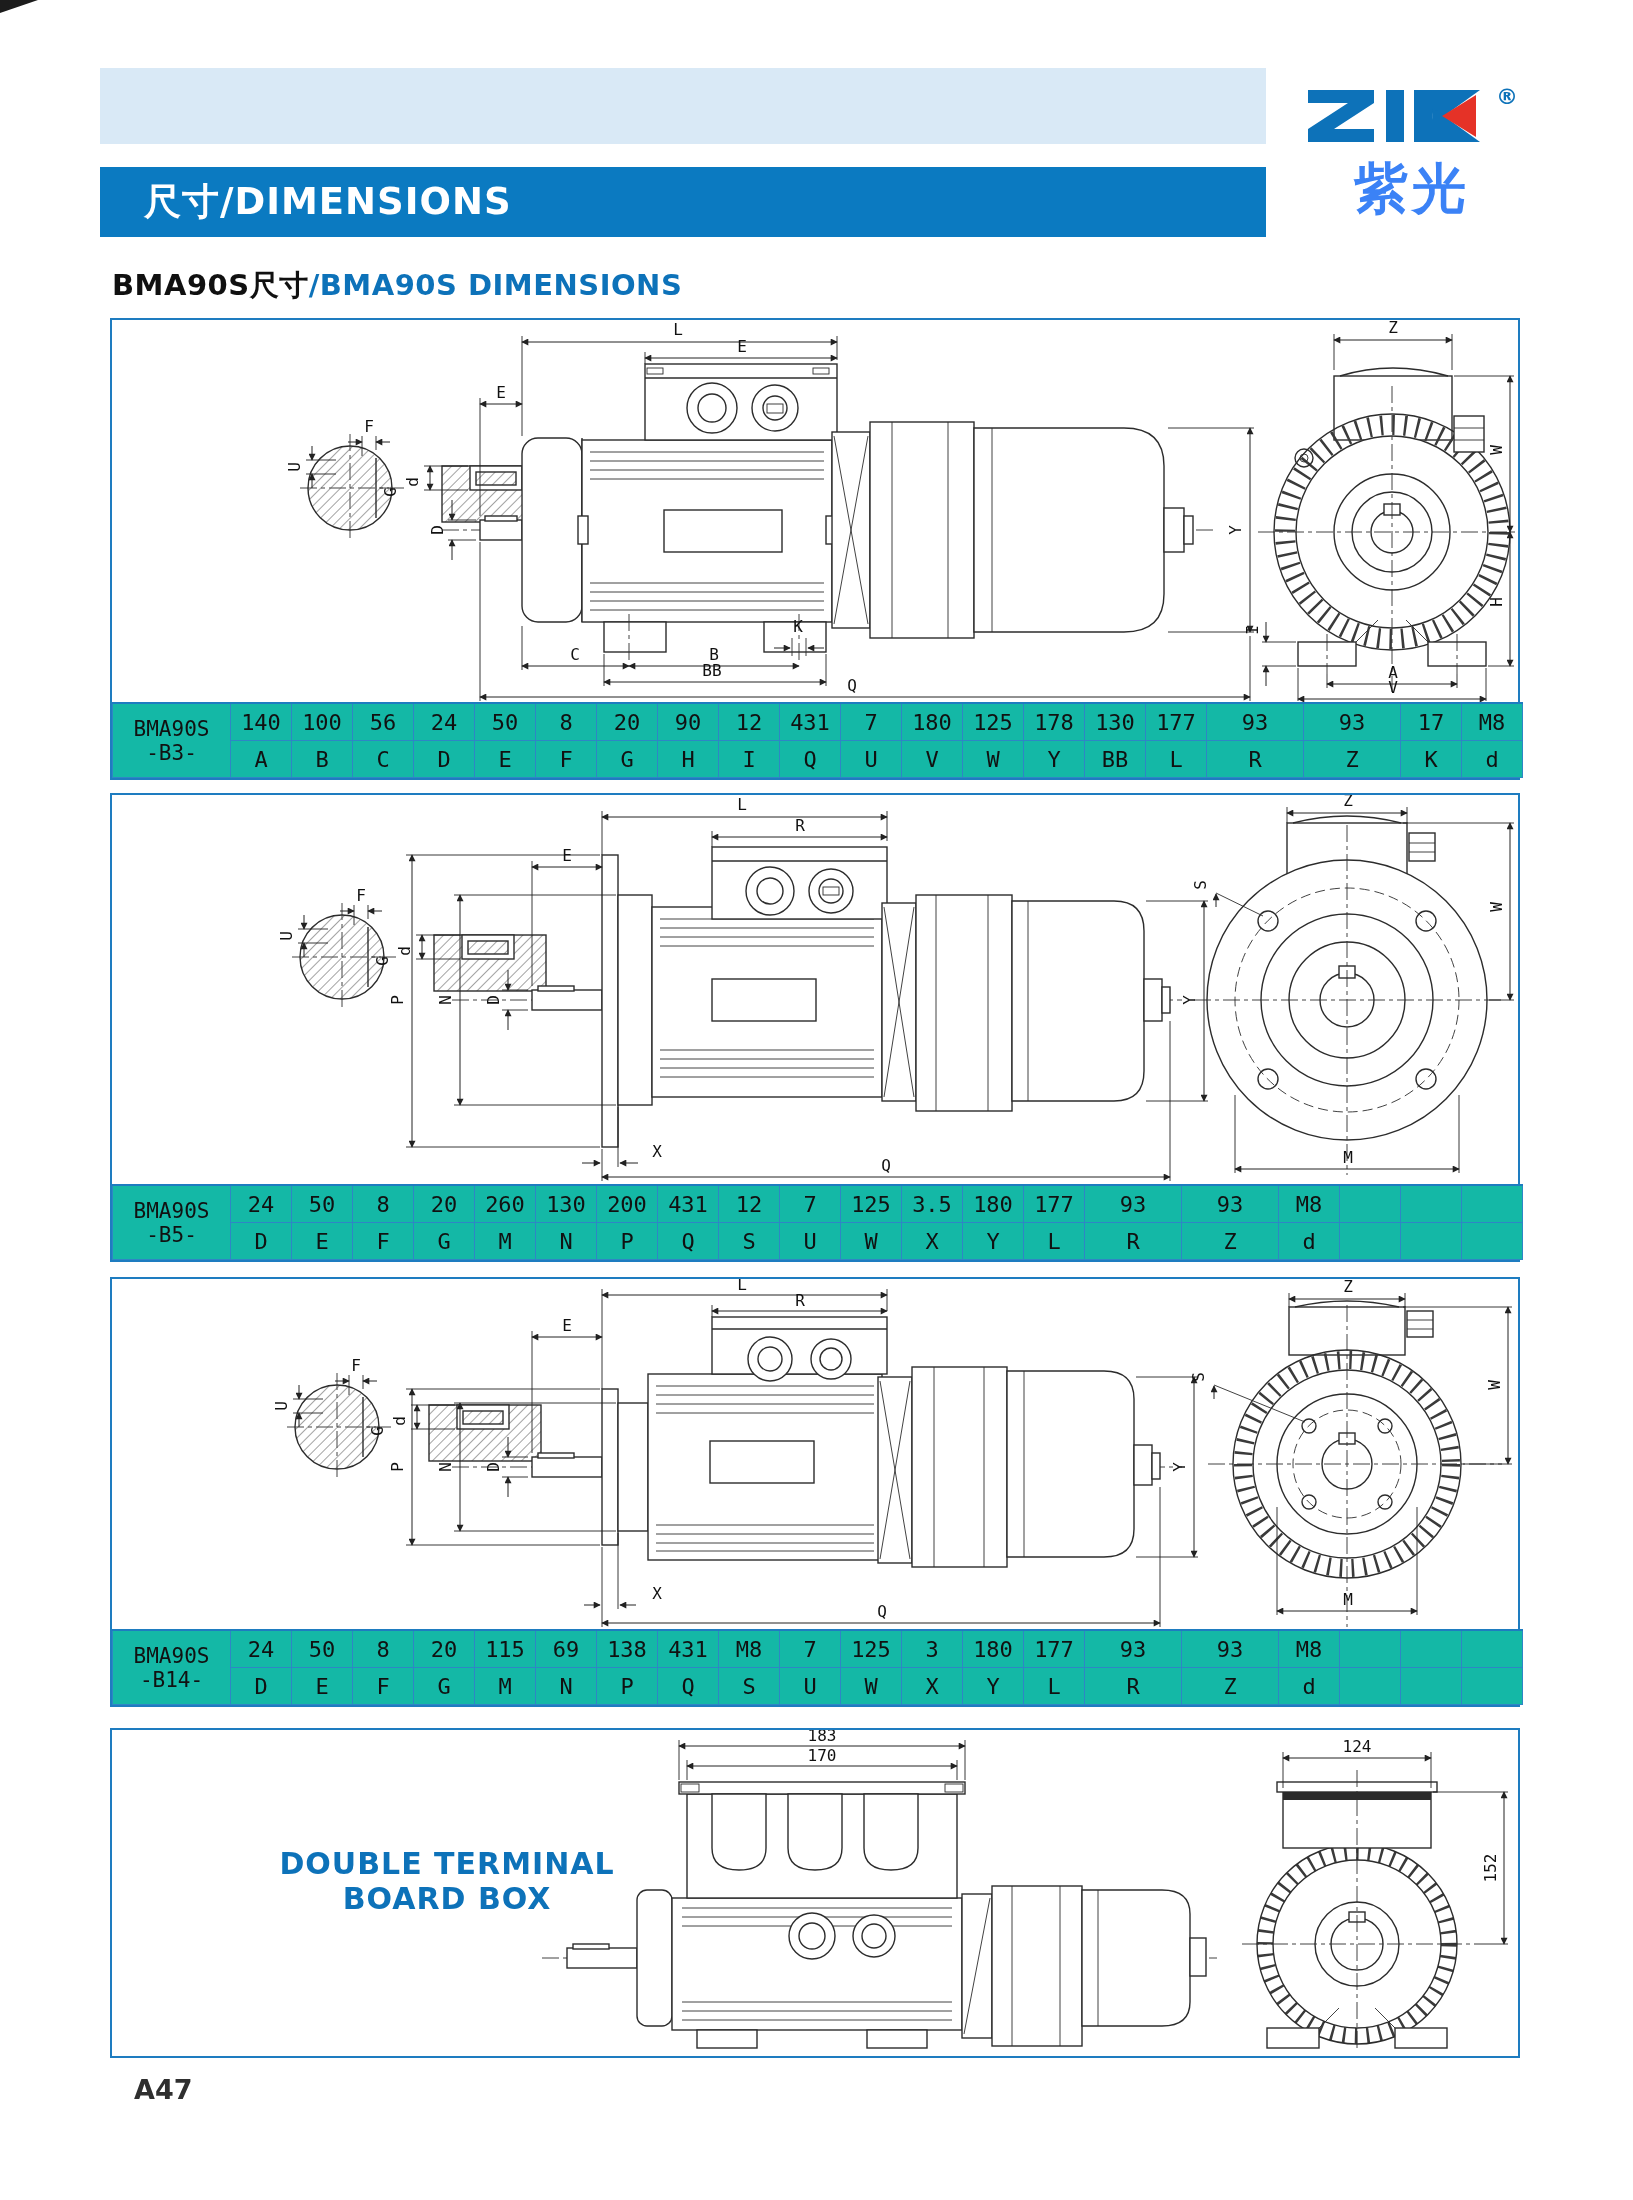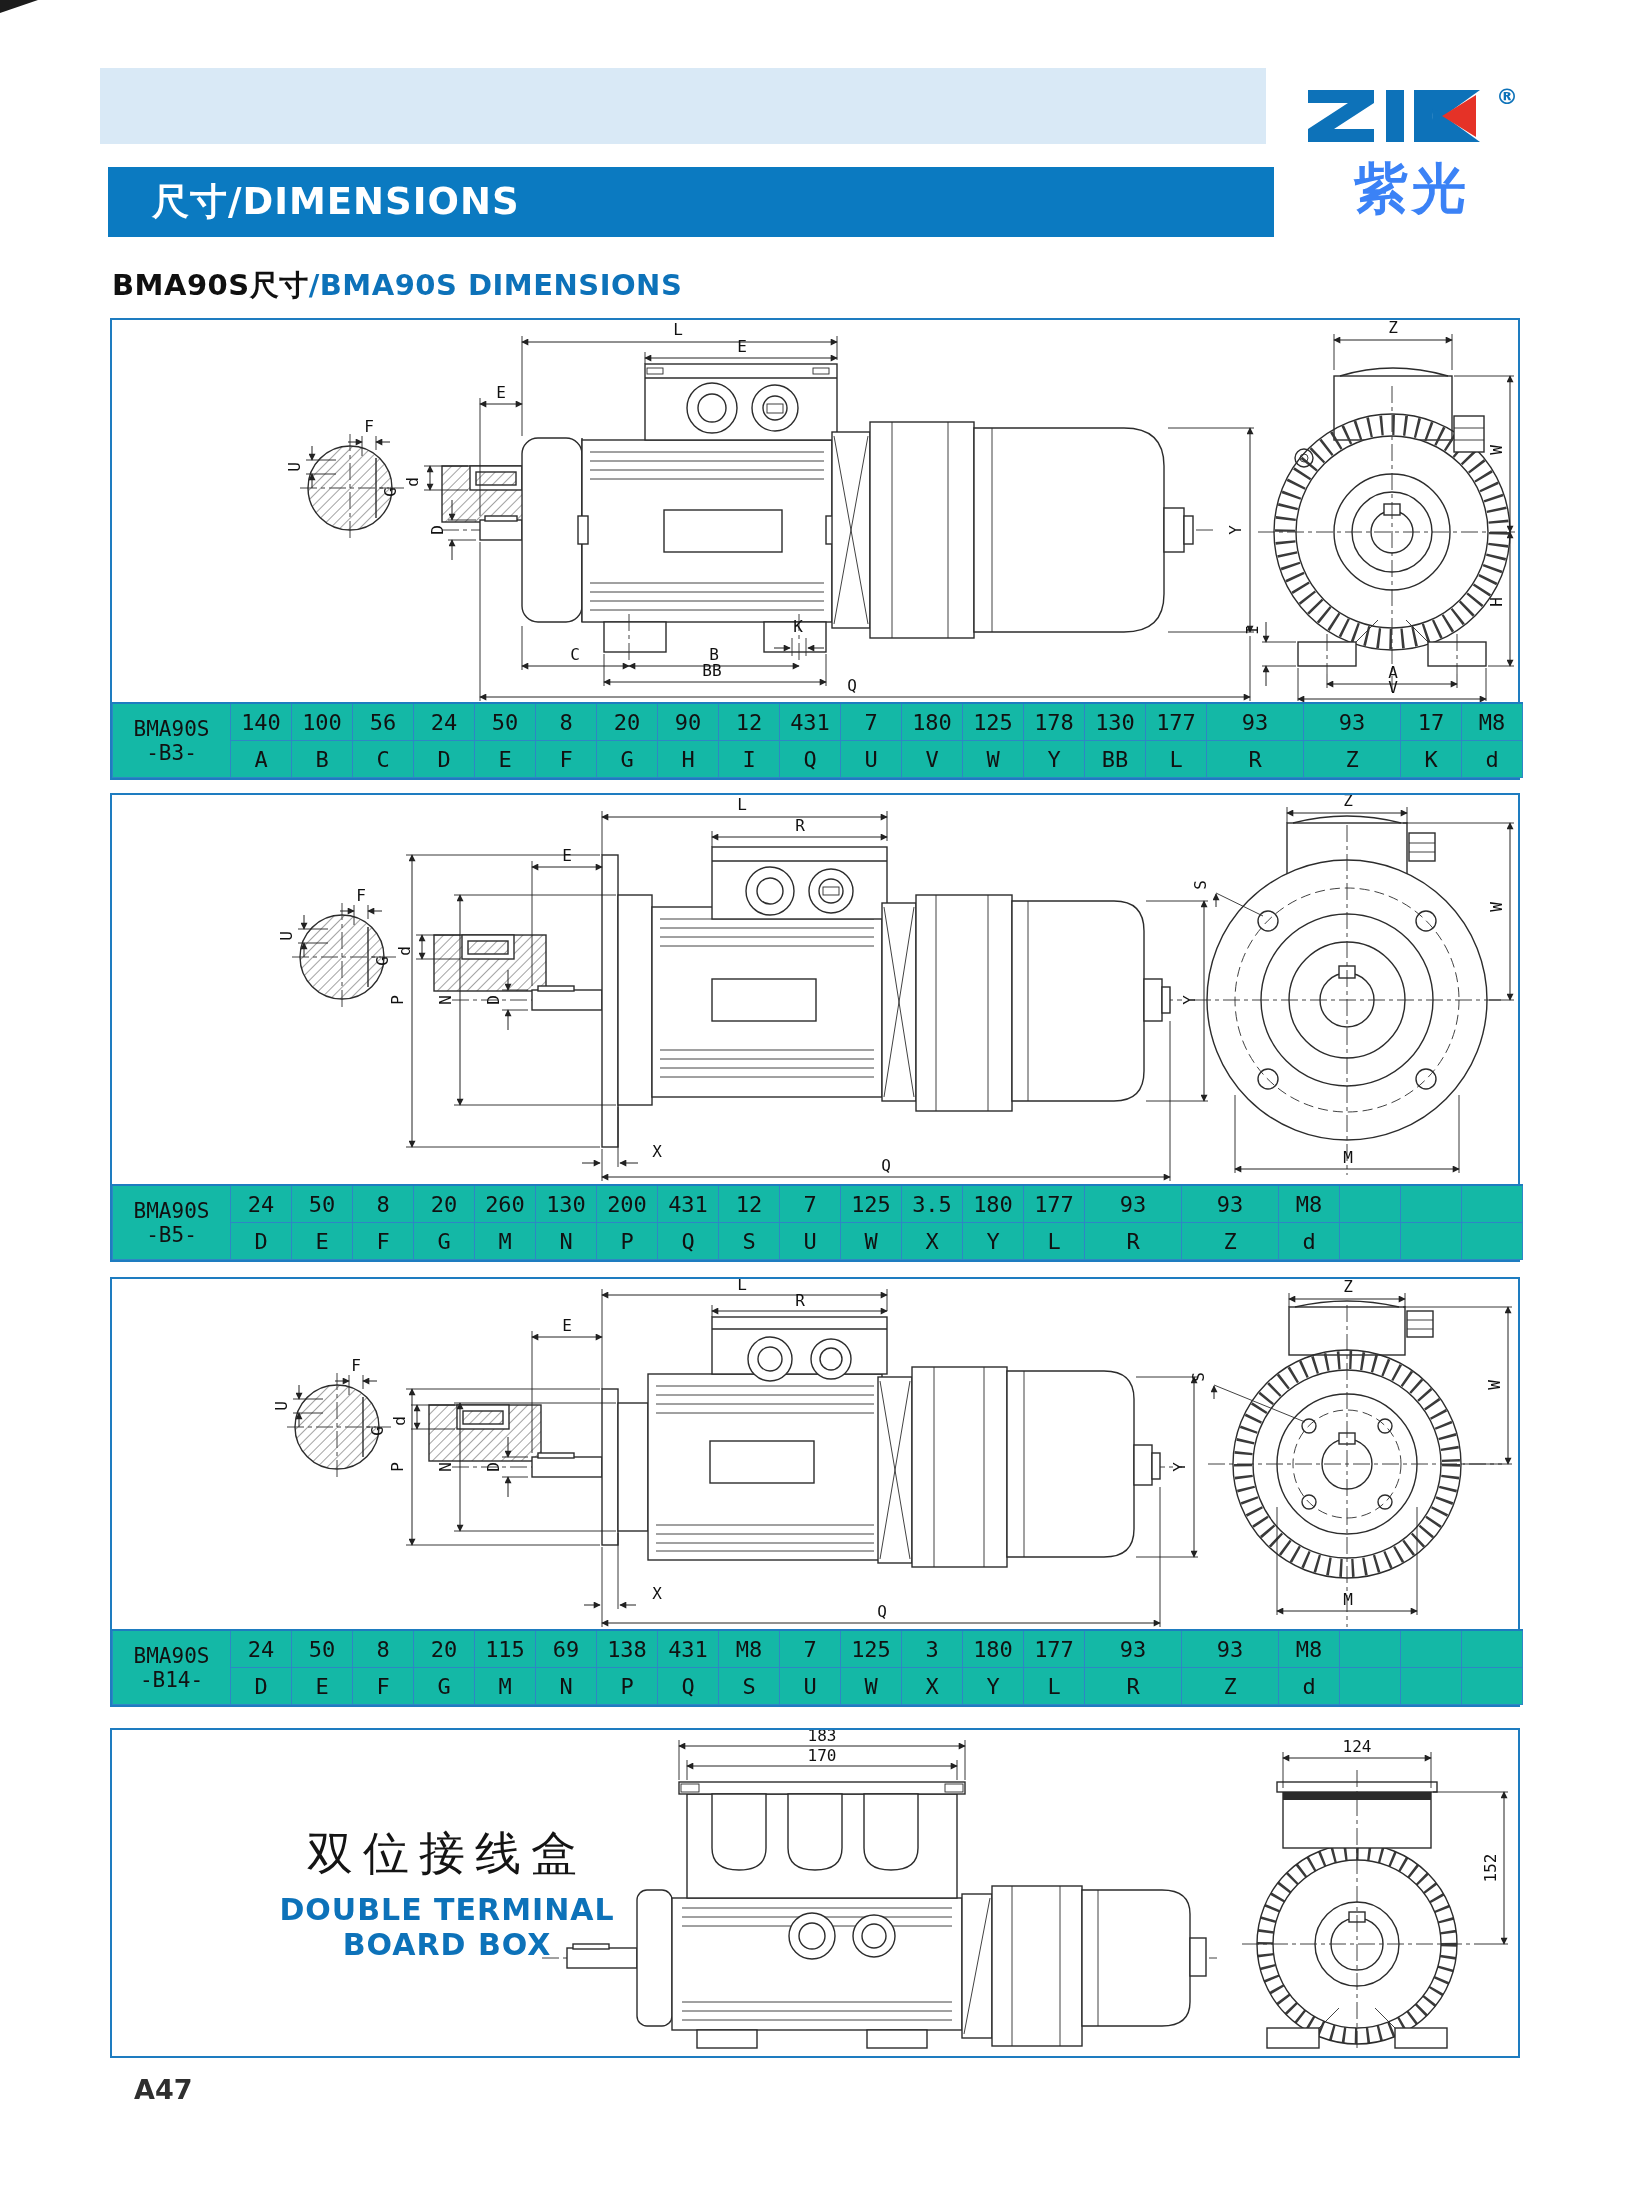--- a/index.html
+++ b/index.html
@@ -1,20 +1,20 @@
 <!DOCTYPE html>
 <html><head>
 <meta charset="utf-8">
 <style>
   html,body{margin:0;padding:0;background:#fff;font-family:"DejaVu Sans",sans-serif;}
   .page{position:relative;width:1633px;height:2200px;background:#fff;overflow:hidden;}
   .corner{position:absolute;left:0;top:0;width:38px;height:13px;background:#1c1c1c;clip-path:polygon(0 0,100% 0,0 100%);}
   .hdr-light{position:absolute;left:100px;top:68px;width:1166px;height:76px;background:#d9e9f6;}
   .banner{position:absolute;left:100px;top:167px;width:1166px;height:70px;background:#0b7ac1;color:#fff;
-          font-size:37px;font-weight:bold;line-height:70px;padding-left:44px;box-sizing:border-box;letter-spacing:1px;margin-left:8px;}
+          font-size:37px;font-weight:bold;line-height:70px;padding-left:44px;box-sizing:border-box;letter-spacing:1px;}
   .logo{position:absolute;left:1300px;top:82px;width:224px;}
   .logo-cn{width:180px;margin:10px auto 0;text-align:center;font-size:54px;font-weight:bold;color:#3b82f6;letter-spacing:4px;line-height:1;}
   .sec-title{position:absolute;left:112px;top:266px;font-size:29px;font-weight:bold;letter-spacing:.5px;}
   .sec-title .blk{color:#101010;}
   .sec-title .blu{color:#0d72b9;}
   .frame{position:absolute;left:110px;width:1410px;border:2px solid #1e7cc0;box-sizing:border-box;background:#fff;}
   #f1{top:318px;height:462px;} #f2{top:793px;height:469px;} #f3{top:1277px;height:430px;} #f4{top:1728px;height:330px;}
   .draw{display:block;}
   .dims-table{position:absolute;left:0;right:0;bottom:0;width:100%;border-collapse:collapse;table-layout:fixed;
               font-family:"DejaVu Sans Mono",monospace;text-align:center;background:#14b8a6;border-top:2px solid #1e7cc0;}
@@ -680,21 +680,20 @@
             <td></td>
             <td></td>
             <td></td>
       </tr>
     </tbody>
       </table>
   </div>
 
   <div class="frame" id="f4">
     <div class="tb-title">
-      <div class="tb-cn">双位接线盒</div>
       <div class="tb-en">DOUBLE TERMINAL BOARD BOX</div>
     </div>
     <svg class="draw" width="1406" height="322" viewBox="0 0 1406 322">
       <defs>
         <marker id="a4" viewBox="0 0 10 10" refX="9" refY="5" markerWidth="9" markerHeight="7" orient="auto-start-reverse">
             <path d="M0 0L10 5L0 10z" fill="#222"></path>
           </marker>
       </defs>
       <g>
         <line class="cl" x1="430" y1="228" x2="1105" y2="228"></line>

